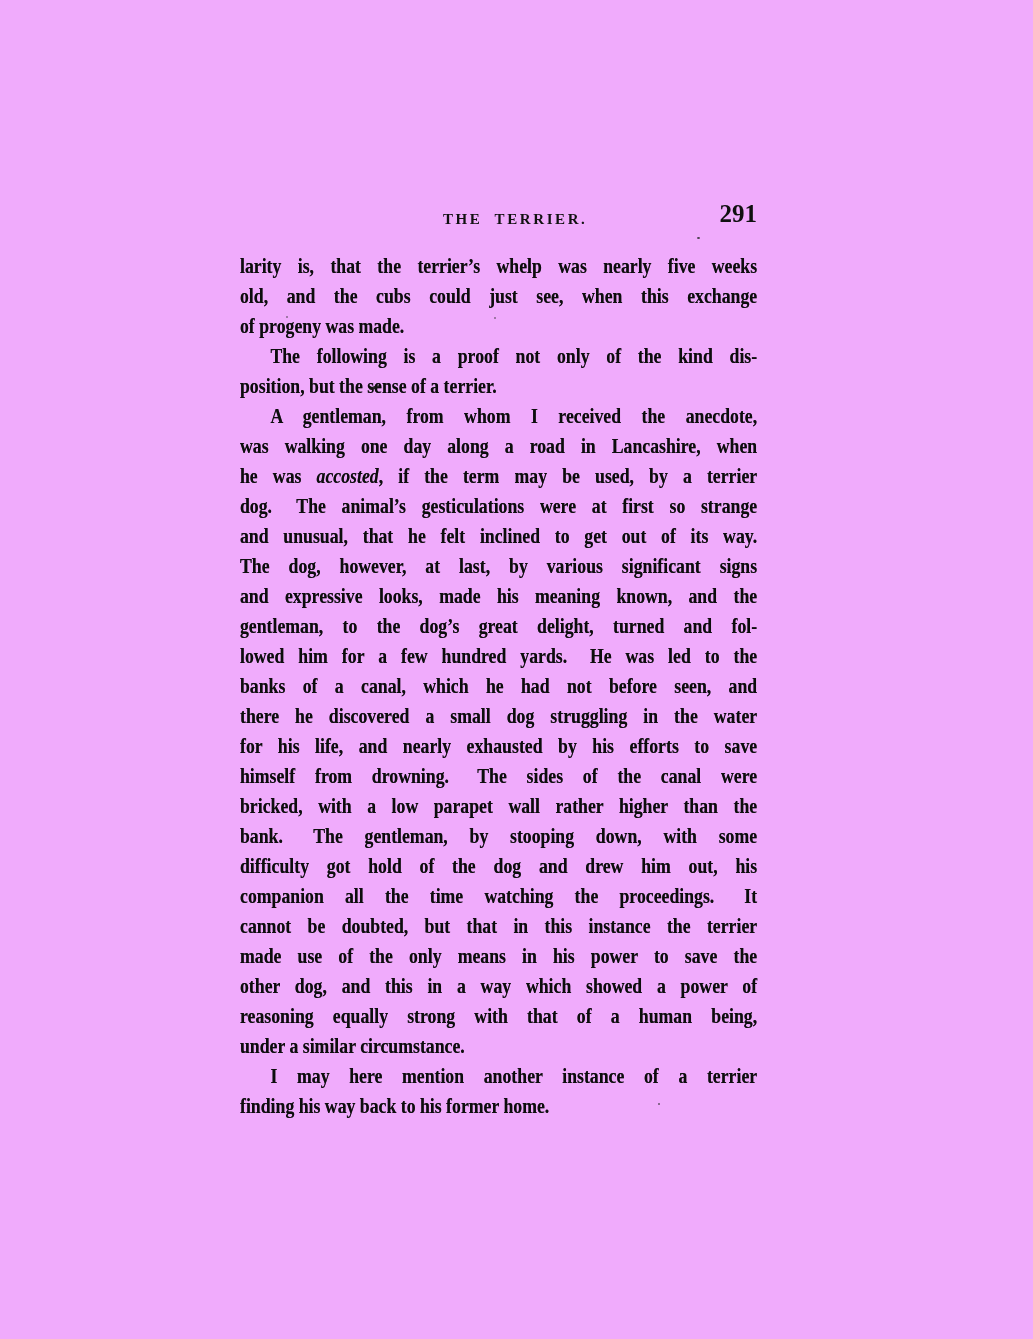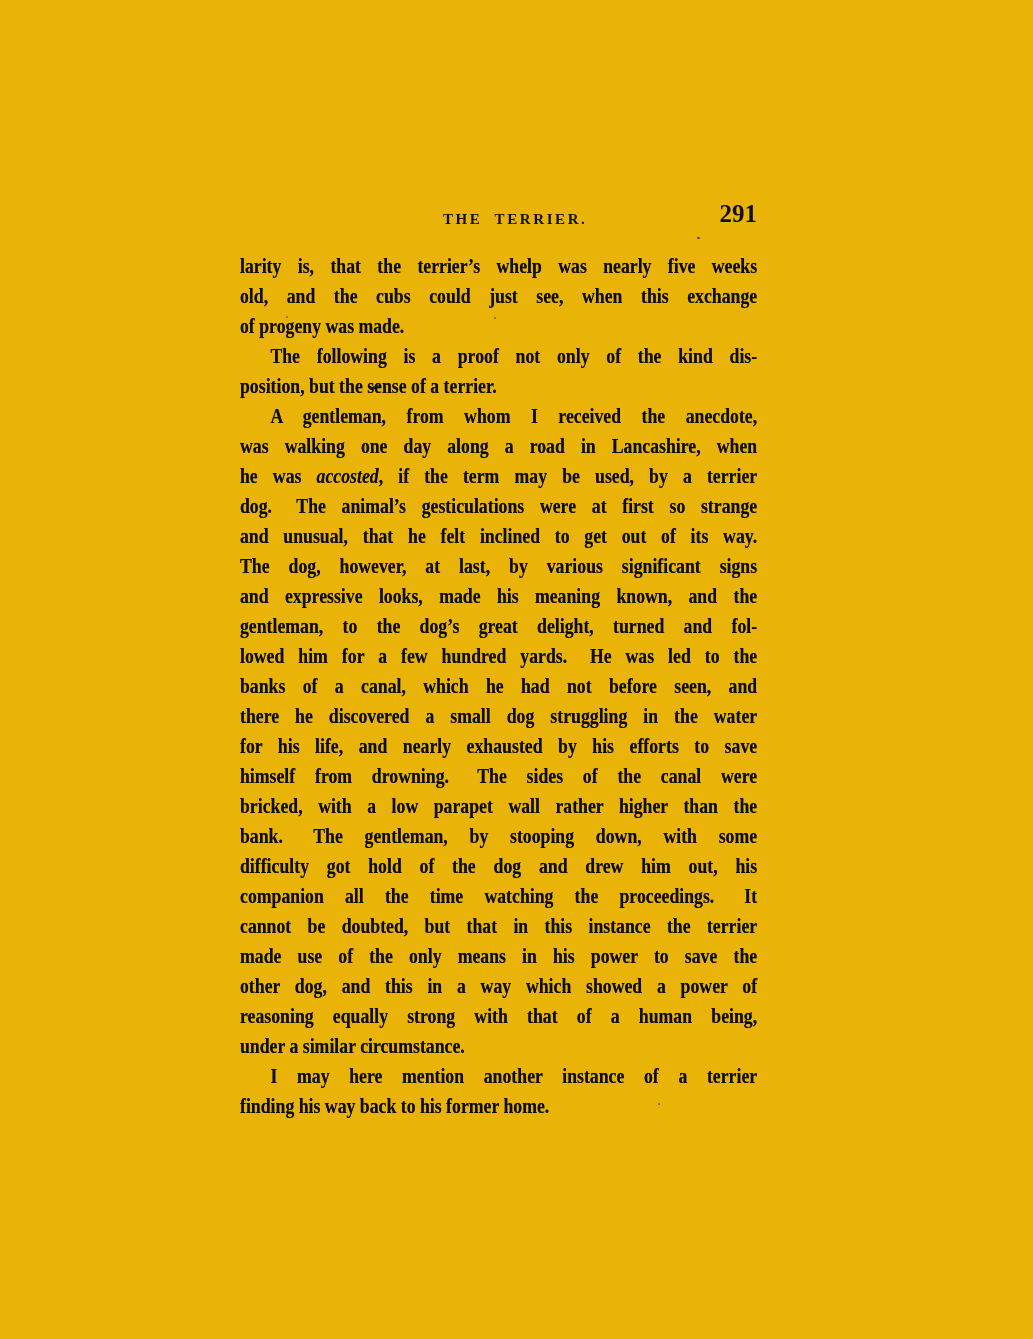--- a/index.html
+++ b/index.html
@@ -4,21 +4,21 @@
 <style>
   html, body {
     margin: 0;
     padding: 0;
     background: #ffffff;
   }
   .page {
     position: relative;
     width: 1033px;
     height: 1339px;
-    background: #eab308;
+    background: #f0abfc;
     overflow: hidden;
     font-family: "Liberation Serif", "DejaVu Serif", serif;
     color: #0d0d0d;
   }
   .running-header-title {
     position: absolute;
     left: 443px;
     top: 211px;
     font-size: 15px;
     font-weight: bold;

